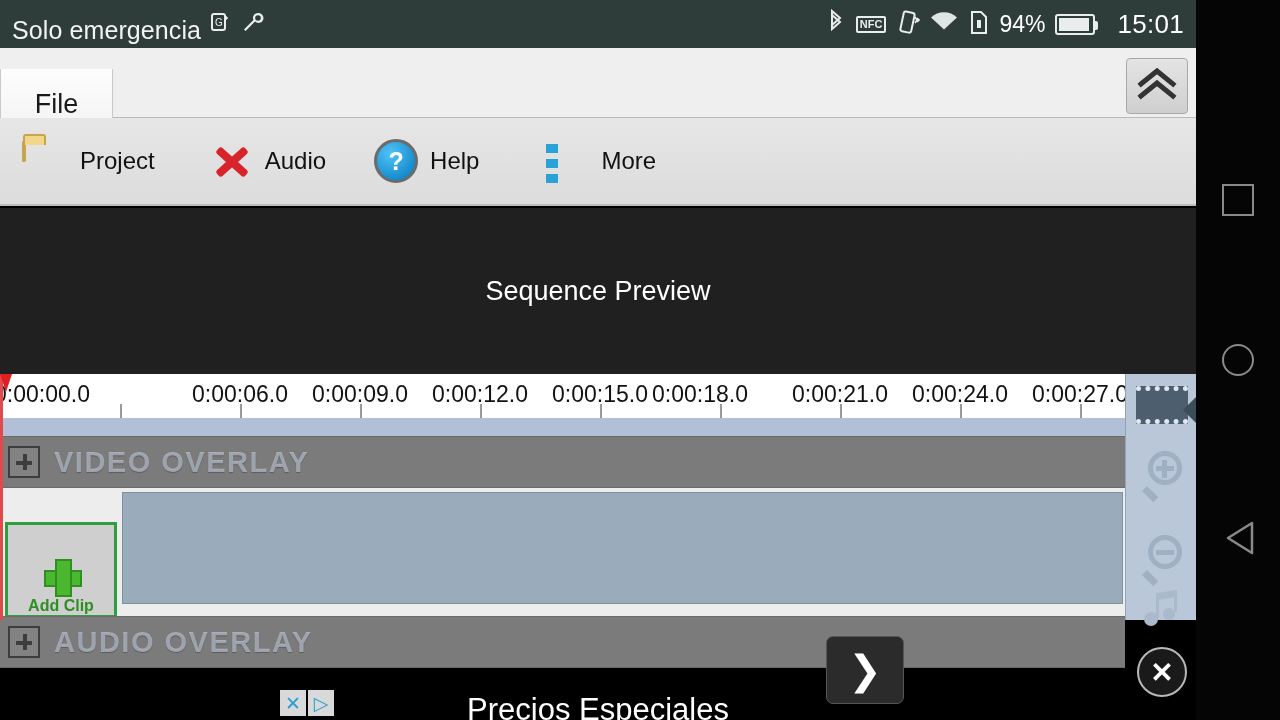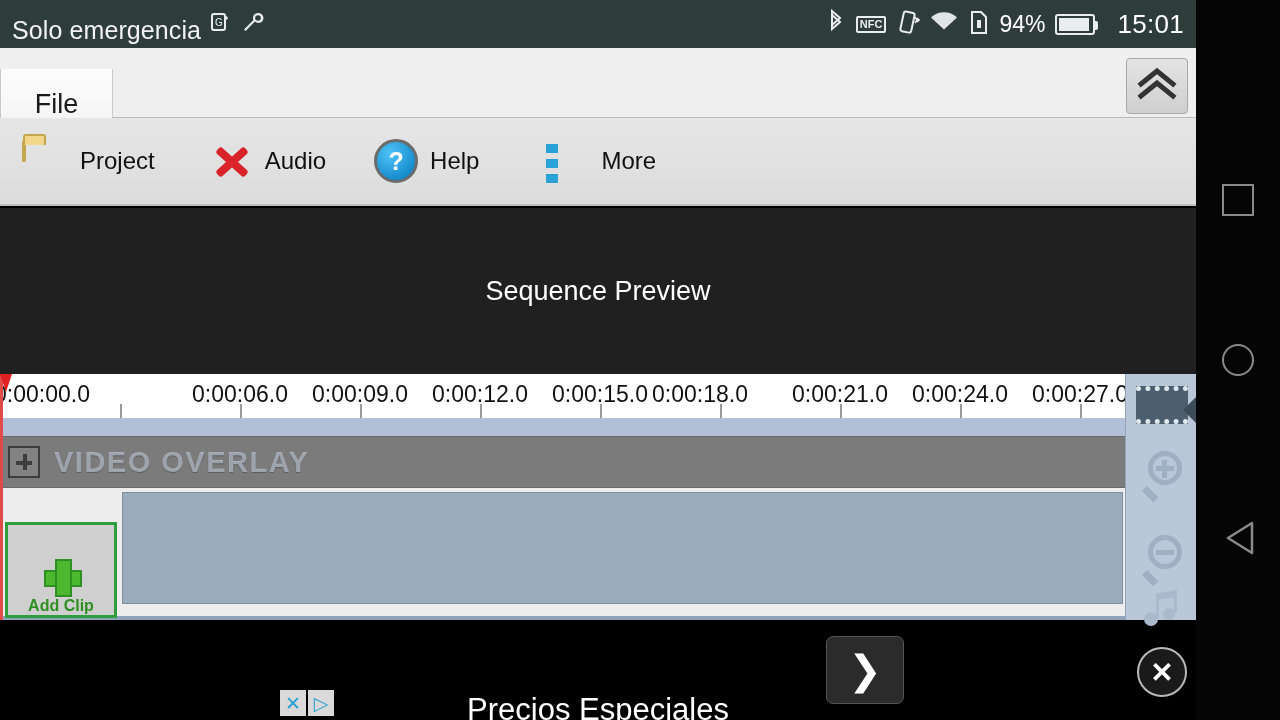--- a/index.html
+++ b/index.html
@@ -323,20 +323,24 @@
       </div>
 
       <div id="videotrack">
         <div id="addclip">
           <span class="plus"></span>
           <span class="cl">Add Clip</span>
         </div>
         <div id="cliparea"></div>
       </div>
 
+      <div class="overlay-track" id="audio-overlay">
+        <span class="track-header-icon"></span>
+        <span class="name">AUDIO OVERLAY</span>
+      </div>
 
       <div id="playhead"></div>
       <div id="playhead-knob"></div>
 
       <div id="toolrail">
         <div class="rail-btn" style="top:2px;">
           <span class="railfilm">
               <span class="arrow"></span>
             </span>
         </div>

